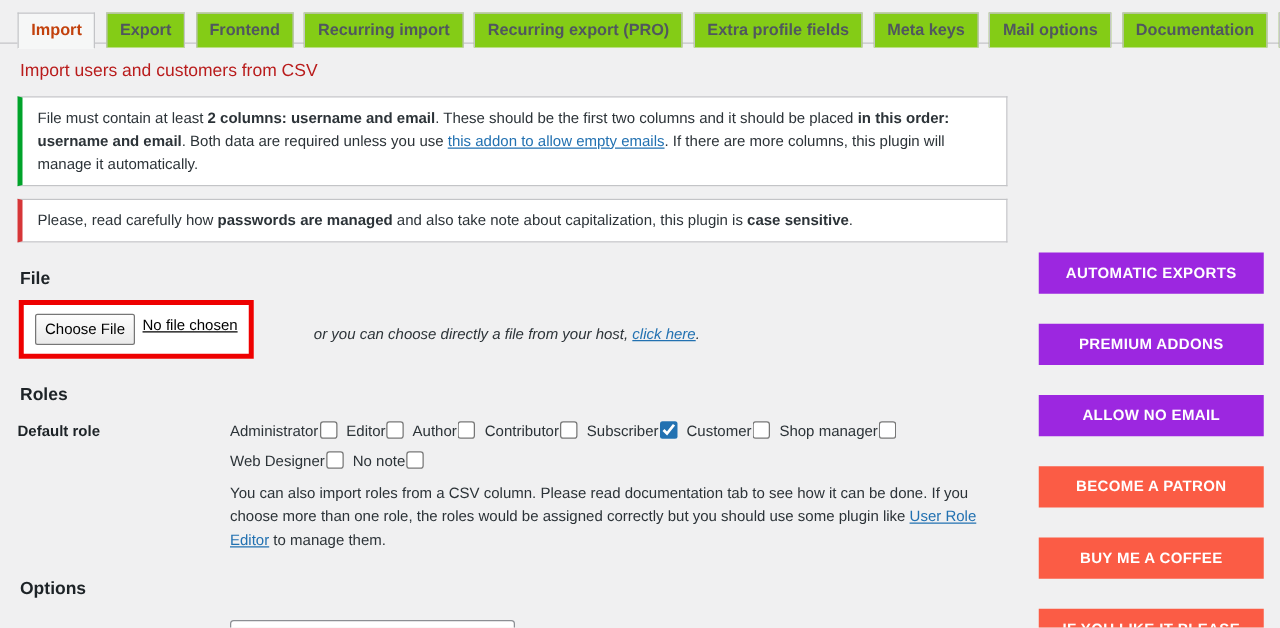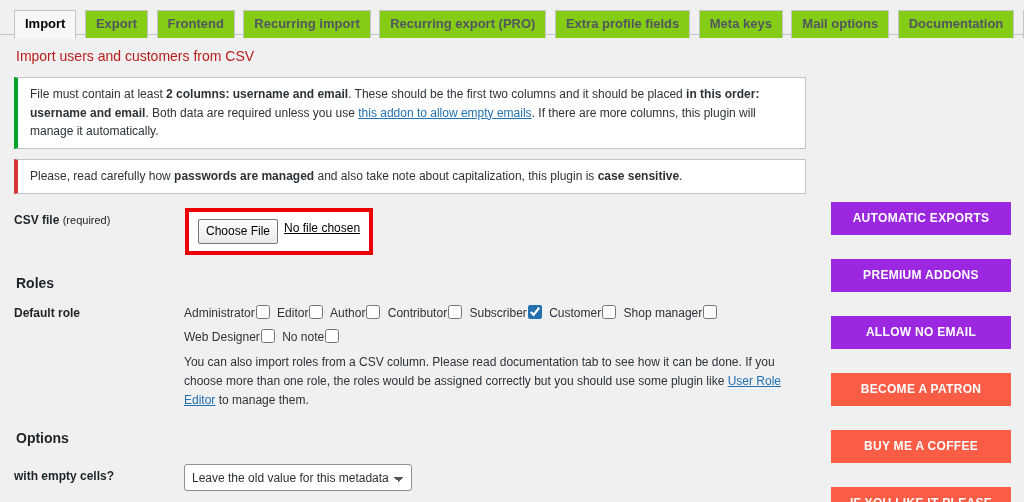--- a/index.html
+++ b/index.html
@@ -33,21 +33,21 @@
     background: #84cc16;
     color: #50575e;
     border: 1px solid #c3c4c7;
     border-bottom: none;
     text-decoration: none;
     cursor: pointer;
     vertical-align: top;
   }
   .nav-tab-active {
     background: #f6f7f7;
-    color: #000000;
+    color: #c2410c;
     border-bottom: 1px solid #f6f7f7;
   }
 
   
   .wrap {
     position: relative;
     padding: 0 14px;
   }
   .page-title {
     font-size: 14px;
@@ -243,33 +243,33 @@
   <h1 class="page-title">Import users and customers from CSV</h1>
 
   <div class="notice notice-success">
     <span>File must contain at least </span><b>2 columns: username and email</b><span>. These should be the first two columns and it should be placed </span><b>in this order: username and email</b><span>. Both data are required unless you use </span><a class="link">this addon to allow empty emails</a><span>. If there are more columns, this plugin will manage it automatically.</span>
   </div>
 
   <div class="notice notice-error">
     <span>Please, read carefully how </span><b>passwords are managed</b><span> and also take note about capitalization, this plugin is </span><b>case sensitive</b><span>.</span>
   </div>
 
+  <h2 class="section-head">File</h2>
 
   <div class="form-row">
-    <div class="form-label">
-      <span>CSV file</span>
-      <span class="sub">(required)</span>
-    </div>
     <div class="form-field">
       <div class="file-line">
         <div class="file-highlight">
           <span class="file-input-fake">
             <span class="choose-file-btn">Choose File</span>
             <span class="no-file-text">No file chosen</span>
           </span>
+        </div>
+        <div class="host-note">
+          <span>or you can choose directly a file from your host, </span><a class="link">click here</a><span>.</span>
         </div>
       </div>
     </div>
   </div>
 
   <h2 class="section-head">Roles</h2>
 
   <div class="form-row">
     <div class="form-label">Default role</div>
     <div class="form-field">

